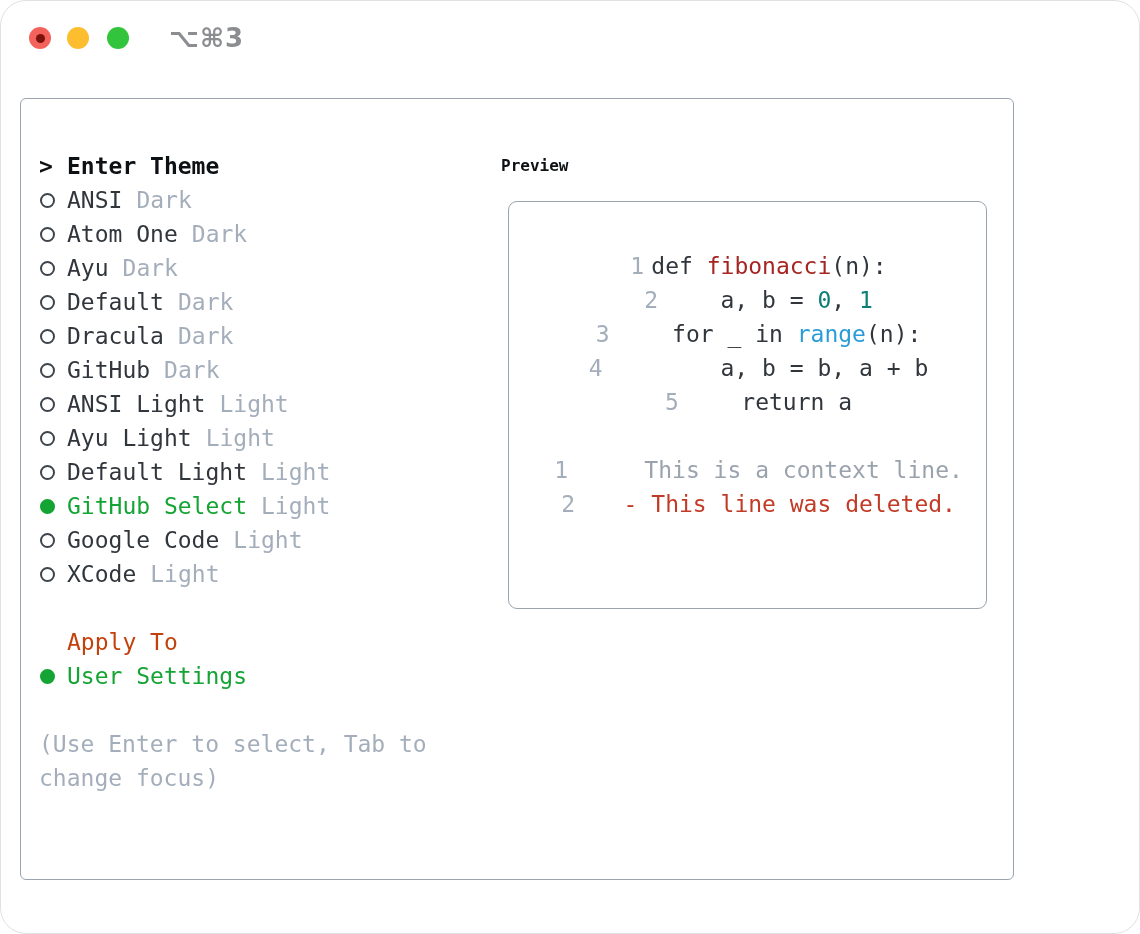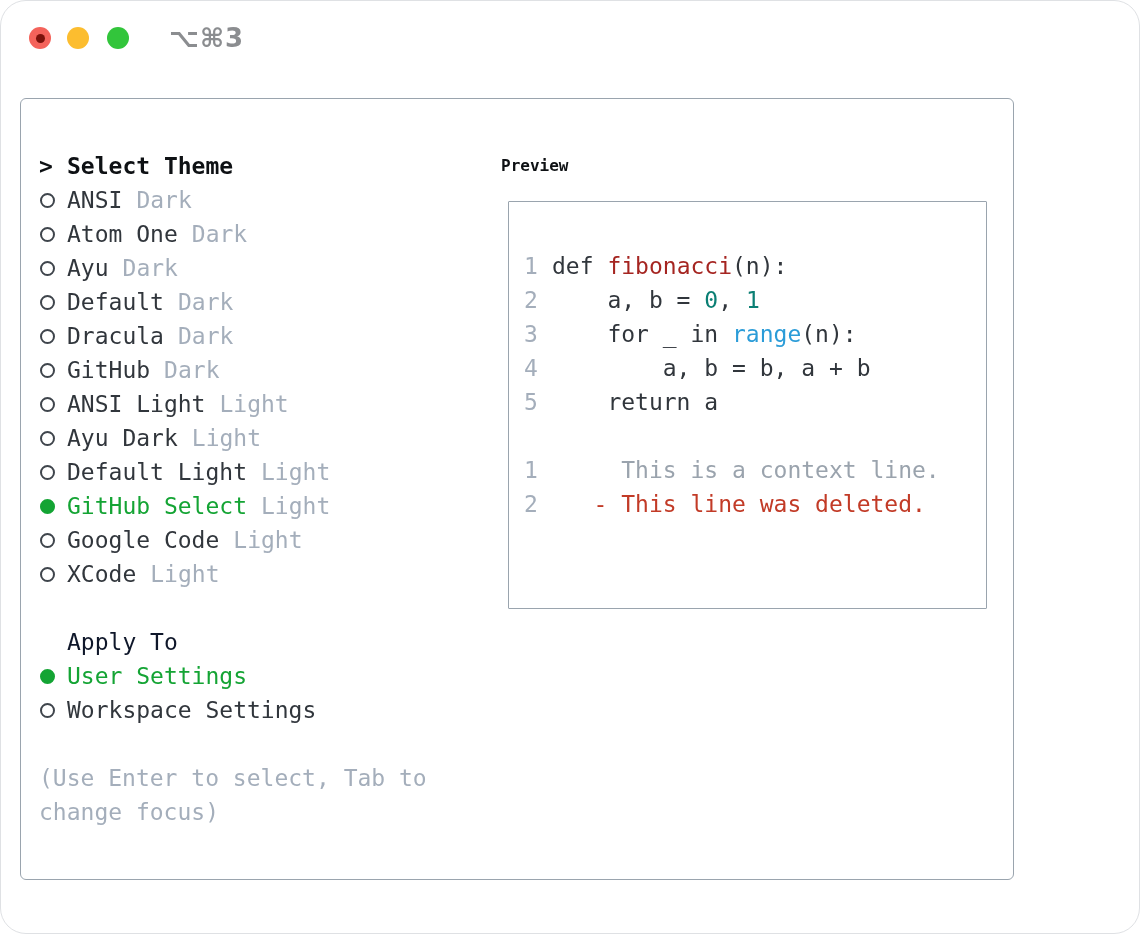--- a/index.html
+++ b/index.html
@@ -23,32 +23,32 @@
   .panel{position:absolute;left:19px;top:97px;width:994px;height:782px;
     border:1.5px solid #9aa4ae;border-radius:6px;background:#ffffff;box-sizing:border-box;}
   
   .left-col{position:absolute;left:38px;top:148px;width:430px;font-size:23px;line-height:34px;}
   .row{display:flex;align-items:center;height:34px;white-space:pre;}
   .marker{width:28px;flex:none;display:flex;align-items:center;}
   .prefix{font-weight:bold;color:#0e1114;}
   .radio{box-sizing:border-box;width:15px;height:15px;border:2px solid #3f454c;border-radius:50%;margin-left:1px;}
   .radio.sel{background:#14a434;border-color:#14a434;}
   .hdr1{font-weight:bold;color:#0e1114;}
-  .hdr2{color:#0f172a;}
+  .hdr2{color:#c2410c;}
   .t-name{color:#31363c;}
   .t-name.sel-text{color:#14a434;}
   .t-variant{color:#a4aebb;margin-left:14px;}
   .spacer{height:34px;}
   .hint{color:#a4aebb;width:420px;white-space:normal;word-wrap:break-word;}
   
   .preview-header{position:absolute;left:500px;top:148px;height:34px;line-height:34px;
     font-size:16px;font-weight:bold;color:#0e1114;}
   .preview-box{position:absolute;left:507px;top:200px;width:479px;height:408px;
-    border:1.5px solid #9aa4ae;border-radius:1px;box-sizing:border-box;background:#ffffff;
-    padding:47px 0 0 15px;overflow:hidden;}
+    border:1.5px solid #9aa4ae;border-radius:9px;box-sizing:border-box;background:#ffffff;
+    padding:47px 0 0 15px;overflow:hidden;text-align:center;}
   .cline{height:34px;line-height:34px;font-size:23px;white-space:pre;}
   .ln{display:inline-block;width:28px;color:#a4aebb;}
   .s-code{color:#31363c;}
   .s-function{color:#a52521;}
   .s-number{color:#0b7f74;}
   .s-builtin{color:#2b9cd8;}
   .s-context{color:#9aa3ad;}
   .s-deleted{color:#c23b27;}
   .s-added{color:#10ba1d;}
 </style>
@@ -62,21 +62,21 @@
     </span>
   <span class="tl tl-yellow"></span>
   <span class="tl tl-green"></span>
   <span class="win-title">⌥⌘3</span>
 
   <div class="panel"></div>
 
   <div class="left-col">
     <div class="row">
       <span class="marker prefix">&gt;</span>
-      <span class="hdr1">Select Theme</span>
+      <span class="hdr1">Enter Theme</span>
     </div>
     <div id="theme-list">
   <div class="row">
     <span class="marker"><span class="radio"></span></span>
     <span class="t-name">ANSI</span>
     <span class="t-variant">Dark</span>
   </div>
 
   <div class="row">
     <span class="marker"><span class="radio"></span></span>
@@ -109,21 +109,21 @@
   </div>
 
   <div class="row">
     <span class="marker"><span class="radio"></span></span>
     <span class="t-name">ANSI Light</span>
     <span class="t-variant">Light</span>
   </div>
 
   <div class="row">
     <span class="marker"><span class="radio"></span></span>
-    <span class="t-name">Ayu Dark</span>
+    <span class="t-name">Ayu Light</span>
     <span class="t-variant">Light</span>
   </div>
 
   <div class="row">
     <span class="marker"><span class="radio"></span></span>
     <span class="t-name">Default Light</span>
     <span class="t-variant">Light</span>
   </div>
 
   <div class="row">
@@ -148,24 +148,20 @@
     <div class="row">
       <span class="marker"></span>
       <span class="hdr2">Apply To</span>
     </div>
     <div id="apply-list">
   <div class="row">
     <span class="marker"><span class="radio sel"></span></span>
     <span class="t-name sel-text">User Settings</span>
   </div>
 
-  <div class="row">
-    <span class="marker"><span class="radio"></span></span>
-    <span class="t-name">Workspace Settings</span>
-  </div>
 </div>
     <div class="spacer"></div>
     <div class="hint">(Use Enter to select, Tab to change focus)</div>
   </div>
 
   <div class="preview-header">Preview</div>
   <div class="preview-box">
     <div id="code-lines">
         <div class="cline"><span class="ln">1</span><span class="s-code">def </span><span class="s-function">fibonacci</span><span class="s-code">(n):</span></div>
         <div class="cline"><span class="ln">2</span><span class="s-code">    a, b = </span><span class="s-number">0</span><span class="s-code">, </span><span class="s-number">1</span></div>

